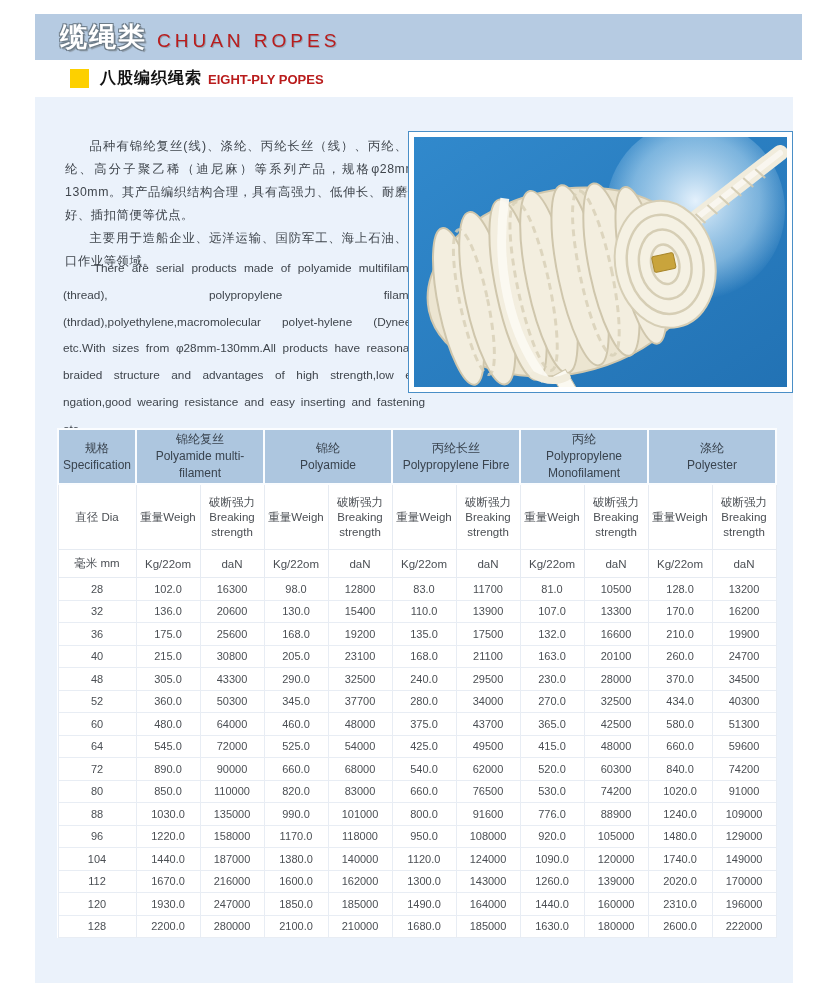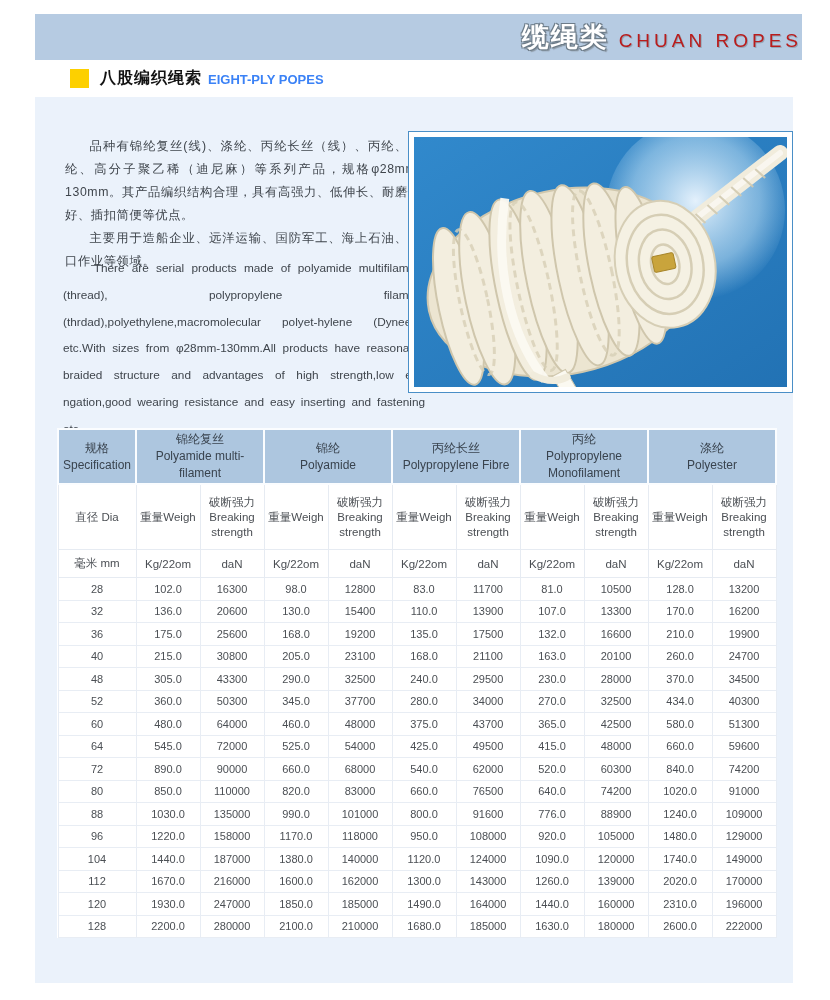--- a/index.html
+++ b/index.html
@@ -1,32 +1,32 @@
 <!DOCTYPE html>
 <html><head>
 <meta charset="utf-8">
 <style>
   html,body{margin:0;padding:0;background:#ffffff;}
   .page{position:relative;width:830px;height:1000px;background:#ffffff;overflow:hidden;
         font-family:"Liberation Sans", sans-serif;}
 
   
   .banner{position:absolute;left:35px;top:14px;width:767px;height:46px;background:#b6cbe2;
-          display:flex;align-items:center;padding-left:25px;box-sizing:border-box;justify-content:flex-end;}
+          display:flex;align-items:center;padding-left:25px;box-sizing:border-box;}
   .banner-cn{font-size:27px;font-weight:bold;color:#ffffff;letter-spacing:2px;
              text-shadow:-1px -1px 0 #6d7c89,1px -1px 0 #6d7c89,-1px 1px 0 #6d7c89,
                           1px 1px 0 #6d7c89,2px 2px 1px #8a97a3;}
   .banner-en{font-size:19px;font-weight:normal;color:#b91c1c;letter-spacing:4px;margin-left:10px;
              margin-top:8px;text-shadow:1px 1px 0 #93a5b6;}
 
   
   .section-head{position:absolute;left:35px;top:66px;height:24px;display:flex;align-items:center;margin-left:35px;}
   .yellow-sq{width:19px;height:19px;background:#fdd000;margin-right:11px;}
   .section-cn{font-size:16px;font-weight:bold;color:#131313;letter-spacing:1px;}
-  .section-en{font-size:13px;font-weight:bold;color:#3b82f6;margin-left:6px;margin-top:2px;}
+  .section-en{font-size:13px;font-weight:bold;color:#b91c1c;margin-left:6px;margin-top:2px;}
 
   
   .content{position:absolute;left:35px;top:97px;width:758px;height:886px;background:#ebf2fb;}
 
   
   .para-cn{position:absolute;left:30px;top:38px;width:356px;font-size:12.3px;line-height:23px;
            color:#3f454c;text-align:justify;letter-spacing:0.6px;}
   .para-cn p{margin:0;text-indent:2em;}
   .para-en{position:absolute;left:28px;top:158px;width:362px;font-size:11.8px;line-height:26.8px;
            color:#3f454c;text-align:justify;}
@@ -311,21 +311,21 @@
             <td>74200</td>
           </tr>
           <tr>
             <td>80</td>
             <td>850.0</td>
             <td>110000</td>
             <td>820.0</td>
             <td>83000</td>
             <td>660.0</td>
             <td>76500</td>
-            <td>640.0</td>
+            <td>530.0</td>
             <td>74200</td>
             <td>1020.0</td>
             <td>91000</td>
           </tr>
           <tr>
             <td>88</td>
             <td>1030.0</td>
             <td>135000</td>
             <td>990.0</td>
             <td>101000</td>

